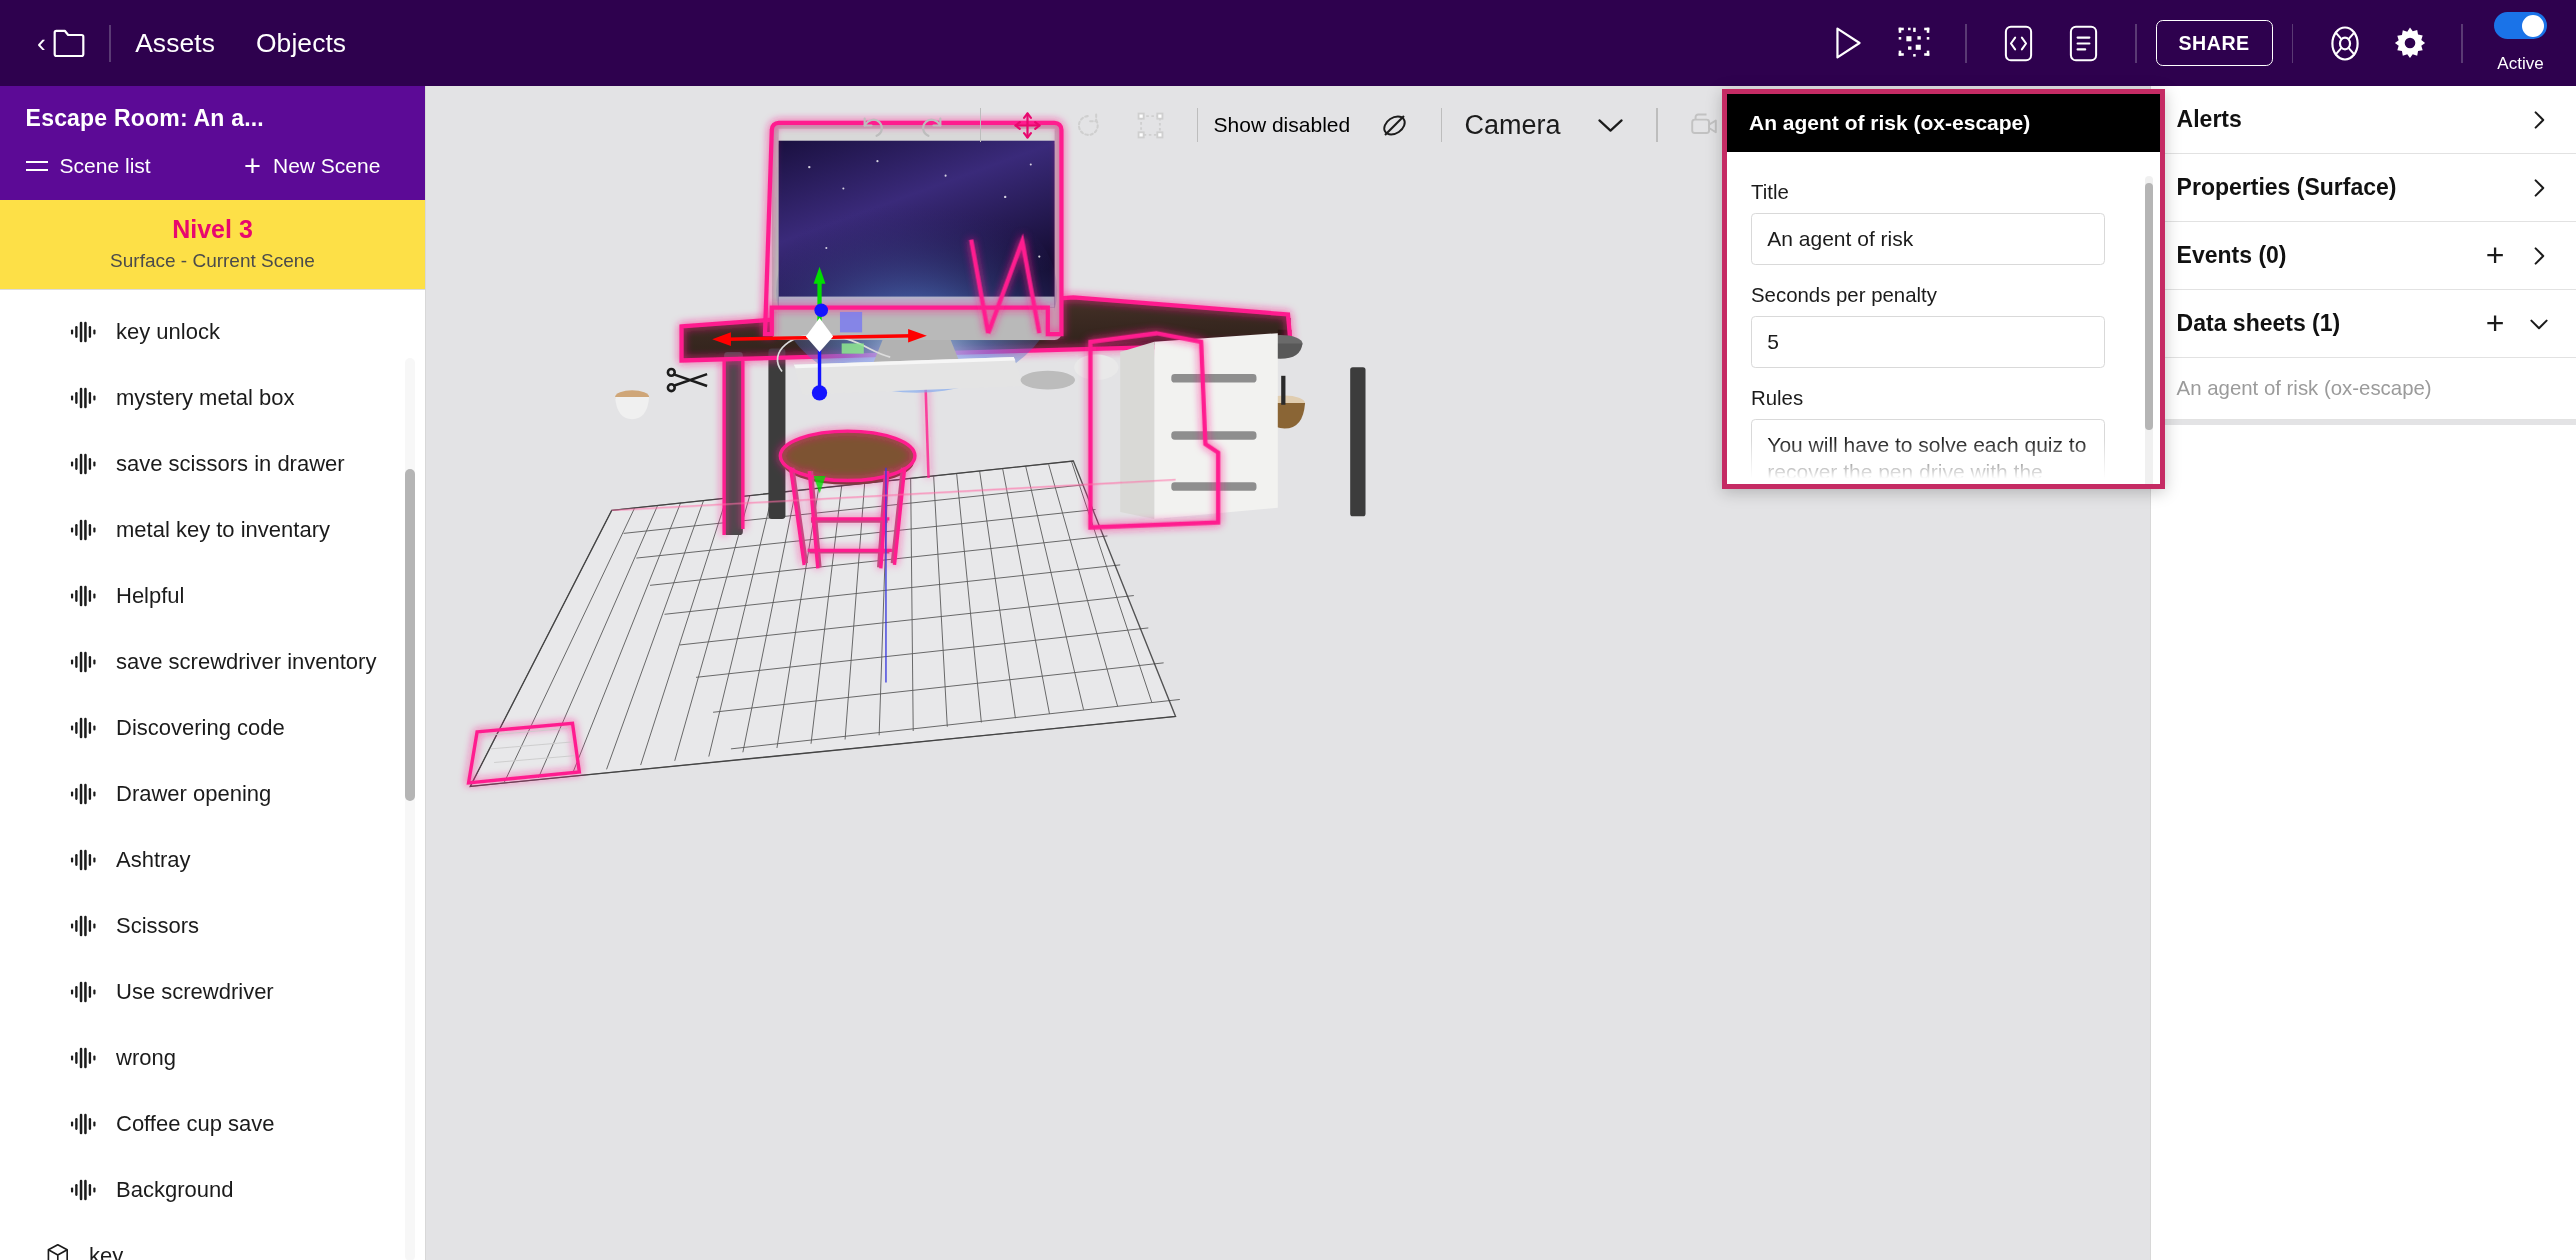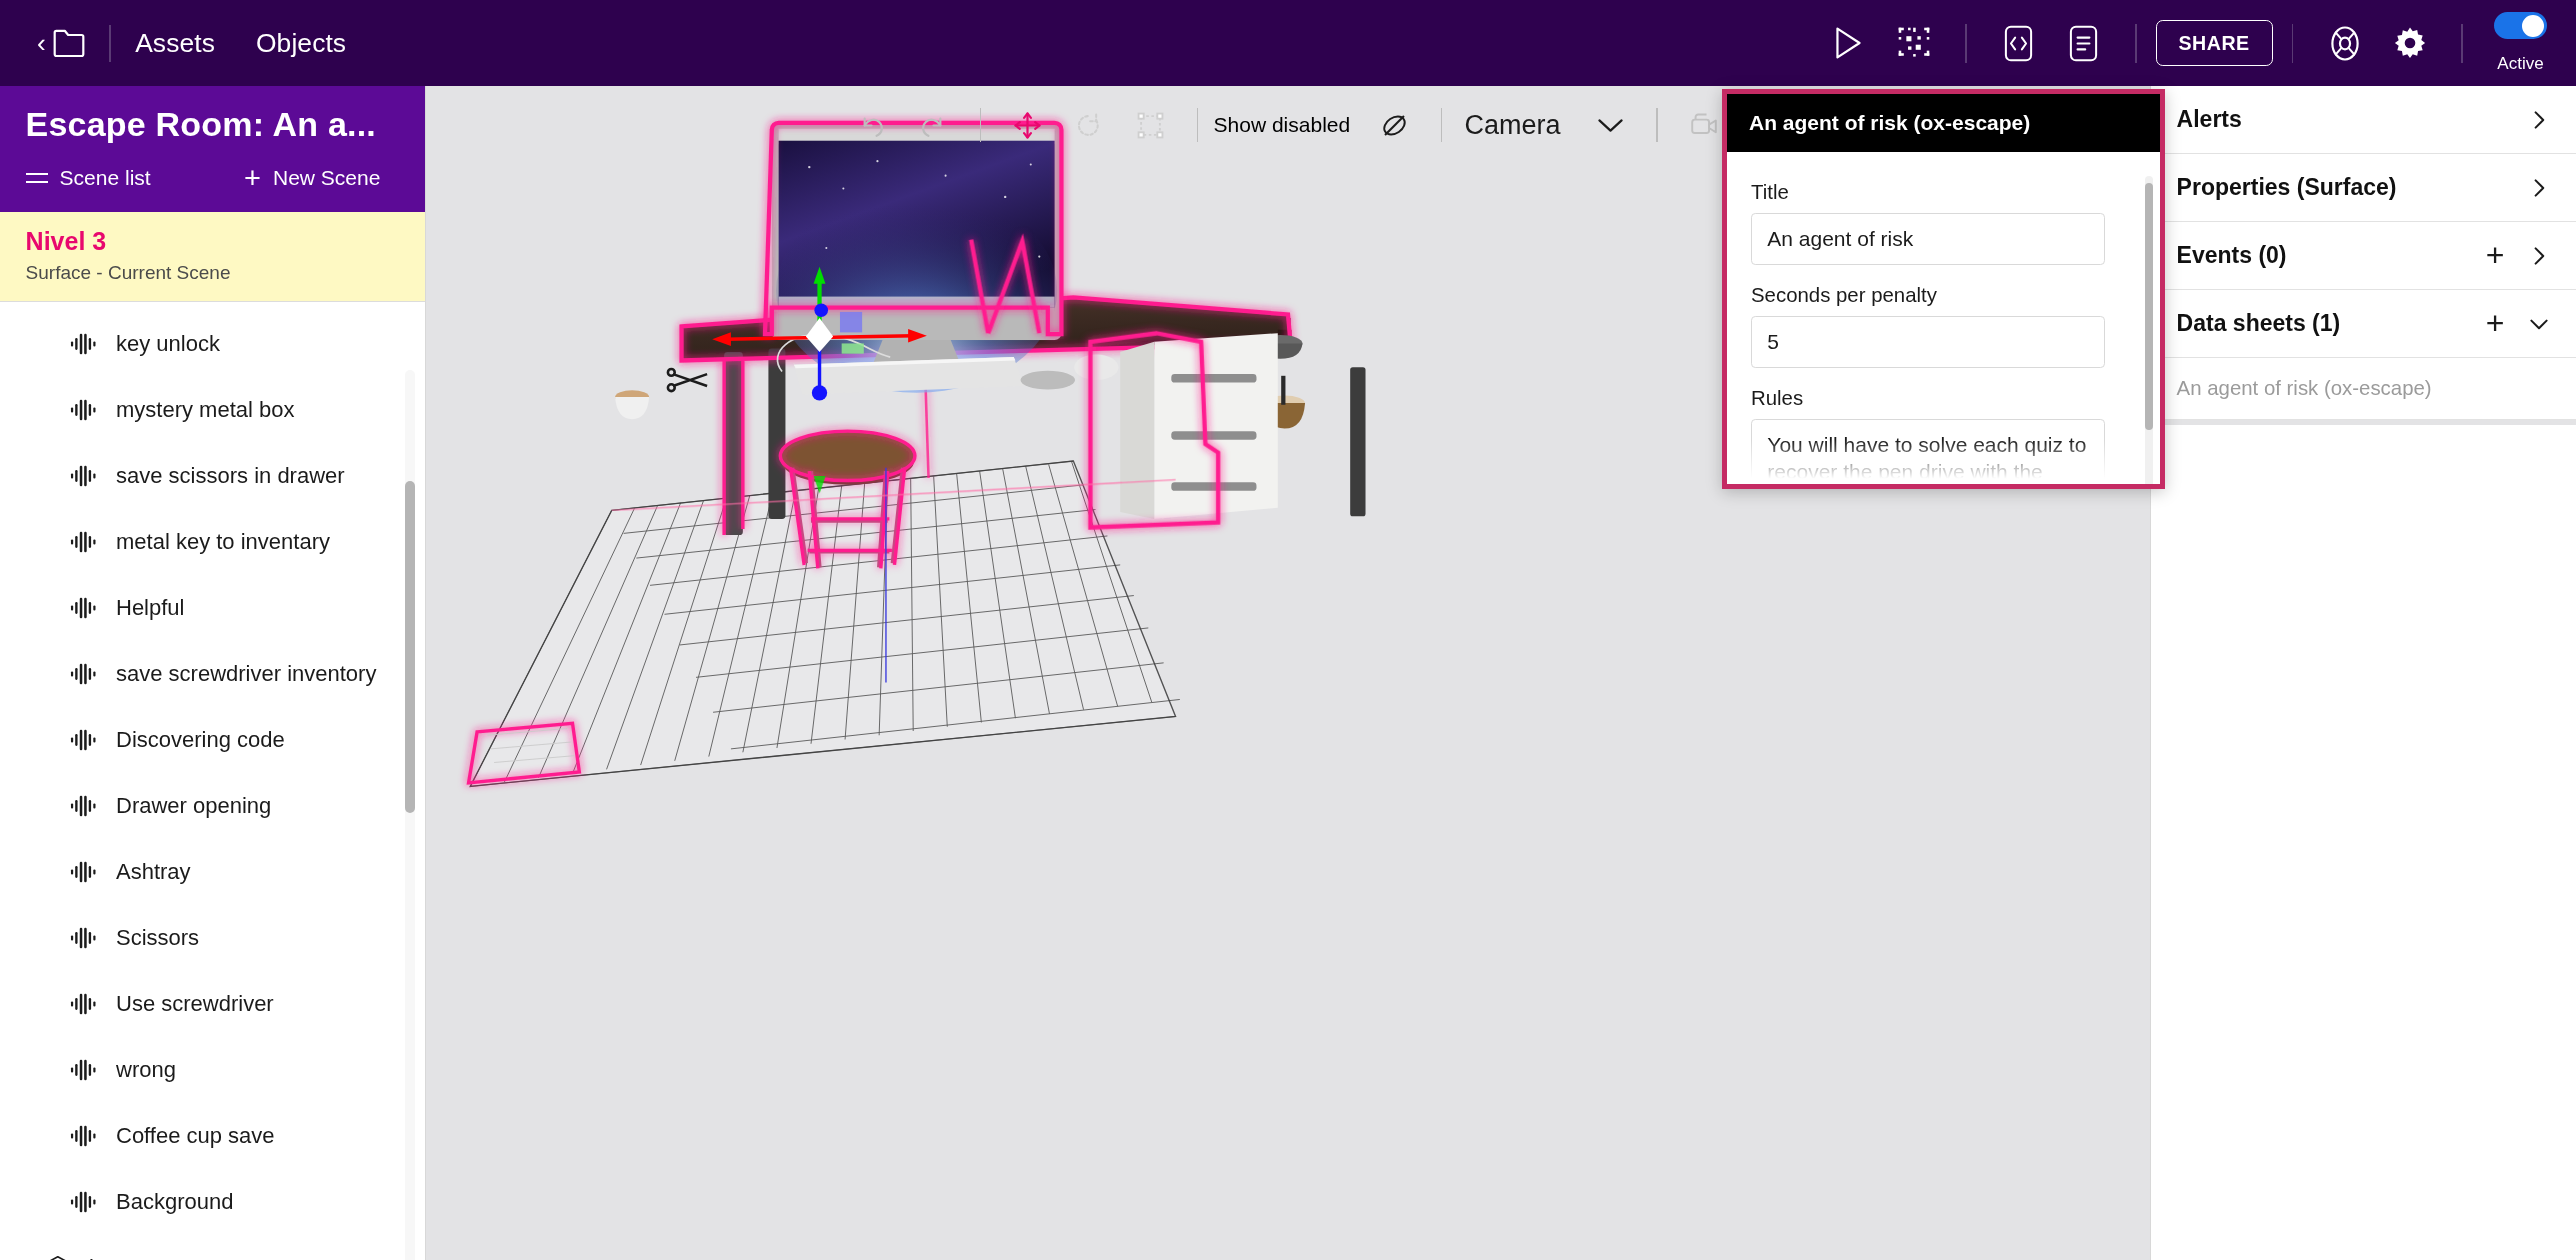--- a/index.html
+++ b/index.html
@@ -51,34 +51,35 @@
 
   
   .sidebar {
     position: absolute; left: 0; top: 86px; width: 426px; height: 1175px;
     background: #ffffff; border-right: 0.9px solid #d8d8d8;
     display: flex; flex-direction: column; z-index: 30;
   }
   .scene-header {
     background: #5c0a96; padding: 19px 25.6px 22px 25.6px; color: #fff;
   }
-  .scene-title { font-size: 34px; font-weight: 700; letter-spacing: 0.2px; }
+  .scene-title { font-size: 23px; font-weight: 700; letter-spacing: 0.2px; }
   .scene-actions { display: flex; align-items: center; margin-top: 22px; }
   .scene-act { display: flex; color: #fff; font-size: 21px; cursor: pointer; }
   .scene-act .glyph { margin-right: 12px; display: inline-flex; align-items: center; }
   .scene-act.newscene { margin-left: auto; margin-right: 19px; }
   .hamburger { width: 22px; height: 13.6px; position: relative; }
   .hamburger span { position: absolute; left: 0; width: 22px; height: 2.1px; background: #fff; }
   .hamburger span:nth-child(1) { top: 1.7px; }
   .hamburger span:nth-child(2) { top: 10.2px; }
   .plus-g { font-size: 29px; line-height: 0.7; font-weight: 300; }
 
   .current-scene {
-    background: #fef9c3; border-bottom: 0.9px solid #dcdcdc;
+    background: #fde047; border-bottom: 0.9px solid #dcdcdc;
     padding: 15.3px 25.6px 17px 25.6px;
+    text-align: center;
   }
   .cs-name { color: #e8086e; font-size: 25px; font-weight: 700; }
   .cs-sub { color: #4b4b4b; font-size: 19px; margin-top: 6px; }
 
   .list-scroll {
     flex: 1; overflow: hidden; position: relative; padding-top: 8.5px;
   }
   .list-item {
     display: flex; align-items: center; height: 66px;
     padding-left: 70px; cursor: pointer;

